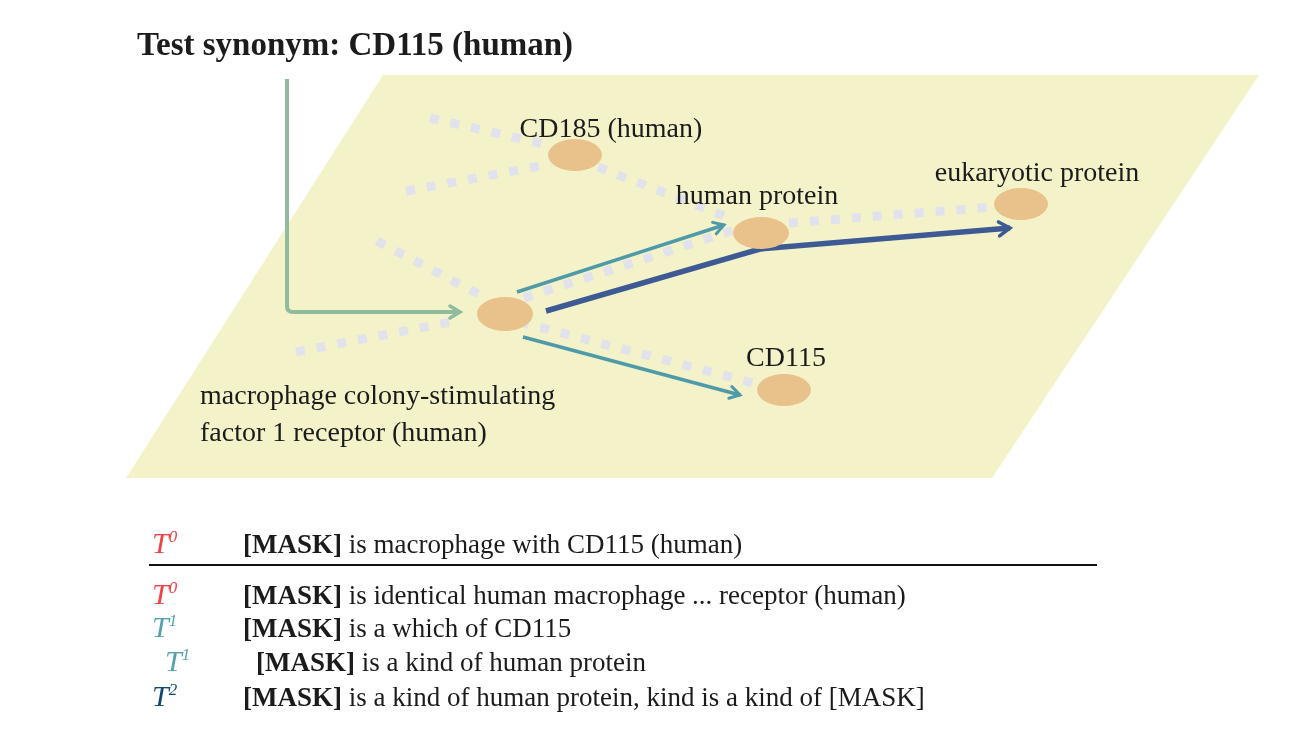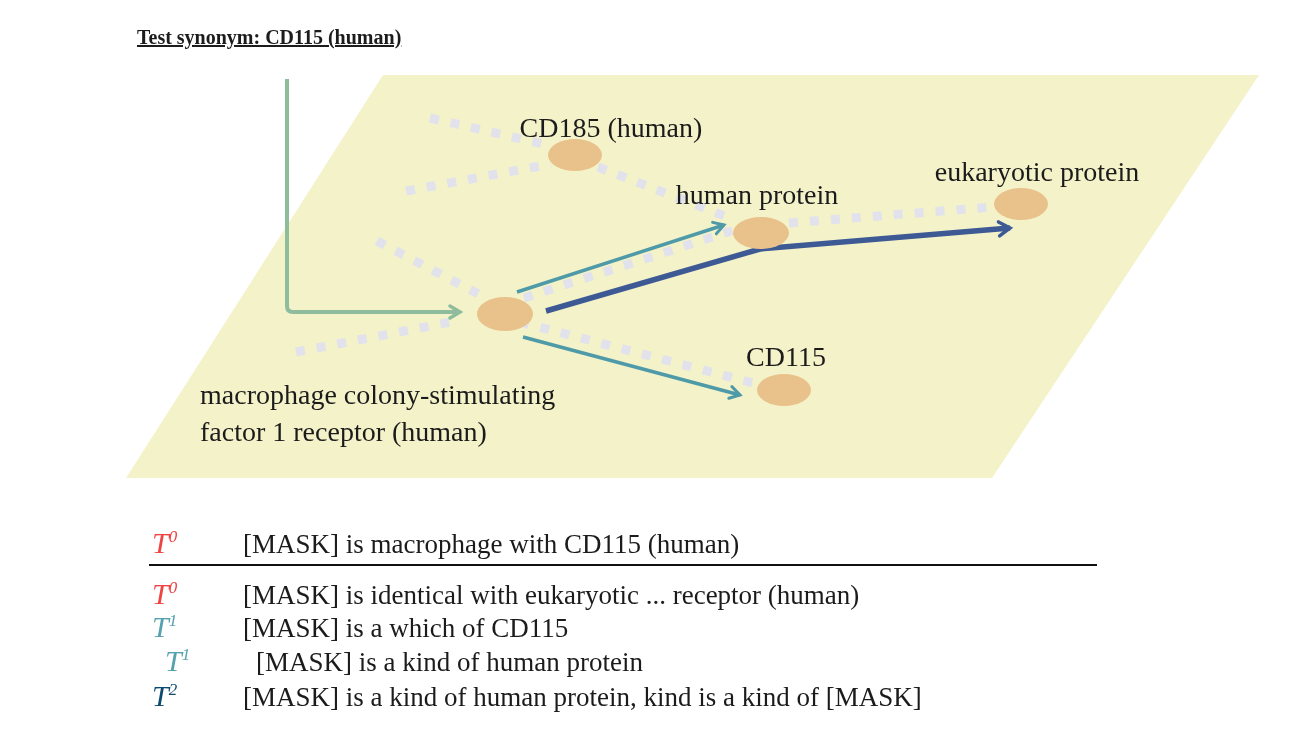--- a/index.html
+++ b/index.html
@@ -8,25 +8,24 @@
     width: 1316px;
     height: 740px;
     background: #ffffff;
     font-family: "Liberation Serif", serif;
     overflow: hidden;
   }
   .title {
     position: absolute;
     left: 137px;
     top: 26px;
-    font-size: 20px;
+    font-size: 33px;
     font-weight: bold;
     color: #1c1c1c;
     white-space: nowrap;
-    text-decoration: underline;
   }
   svg.diagram { position: absolute; left: 0; top: 0; }
   svg text {
     font-family: "Liberation Serif", serif;
     font-size: 28px;
     fill: #1b1b1b;
   }
   .sep {
     position: absolute;
     left: 149px;
@@ -47,21 +46,21 @@
     display: inline-block;
     width: 91px;
     font-style: italic;
     font-size: 30px;
     font-weight: 500;
   }
   .tsym sup { font-size: 17px; }
   .tsym.green { color: #ef4444; }
   .tsym.teal  { color: #56a1af; font-style: italic; }
   .tsym.blue  { color: #0c4a6e; }
-  .mask { font-weight: normal; }
+  .mask { font-weight: bold; }
 </style>
 </head>
 <body>
 
 <div class="stage">
 
   <div class="title">Test synonym: CD115 (human)</div>
 
   <svg class="diagram" width="1316" height="505" viewBox="0 0 1316 505">
     <defs>
@@ -112,21 +111,21 @@
     <text x="200" y="441" text-anchor="start">factor 1 receptor (human)</text>
   </svg>
 
   <div class="trow" style="top:522px;">
     <span class="tsym green"><span>T</span><sup>0</sup></span><span class="mask">[MASK]</span><span> is macrophage with CD115 (human)</span>
   </div>
 
   <div class="sep"></div>
 
   <div class="trow" style="top:573px;">
-    <span class="tsym green"><span>T</span><sup>0</sup></span><span class="mask">[MASK]</span><span> is identical with eukaryotic ... receptor (human)</span>
+    <span class="tsym green"><span>T</span><sup>0</sup></span><span class="mask">[MASK]</span><span> is identical human macrophage ... receptor (human)</span>
   </div>
 
   <div class="trow" style="top:606px;">
     <span class="tsym teal"><span>T</span><sup>1</sup></span><span class="mask">[MASK]</span><span> is a which of CD115</span>
   </div>
 
   <div class="trow" style="top:640px;margin-left:13px;">
     <span class="tsym teal"><span>T</span><sup>1</sup></span><span class="mask">[MASK]</span><span> is a kind of human protein</span>
   </div>
 

